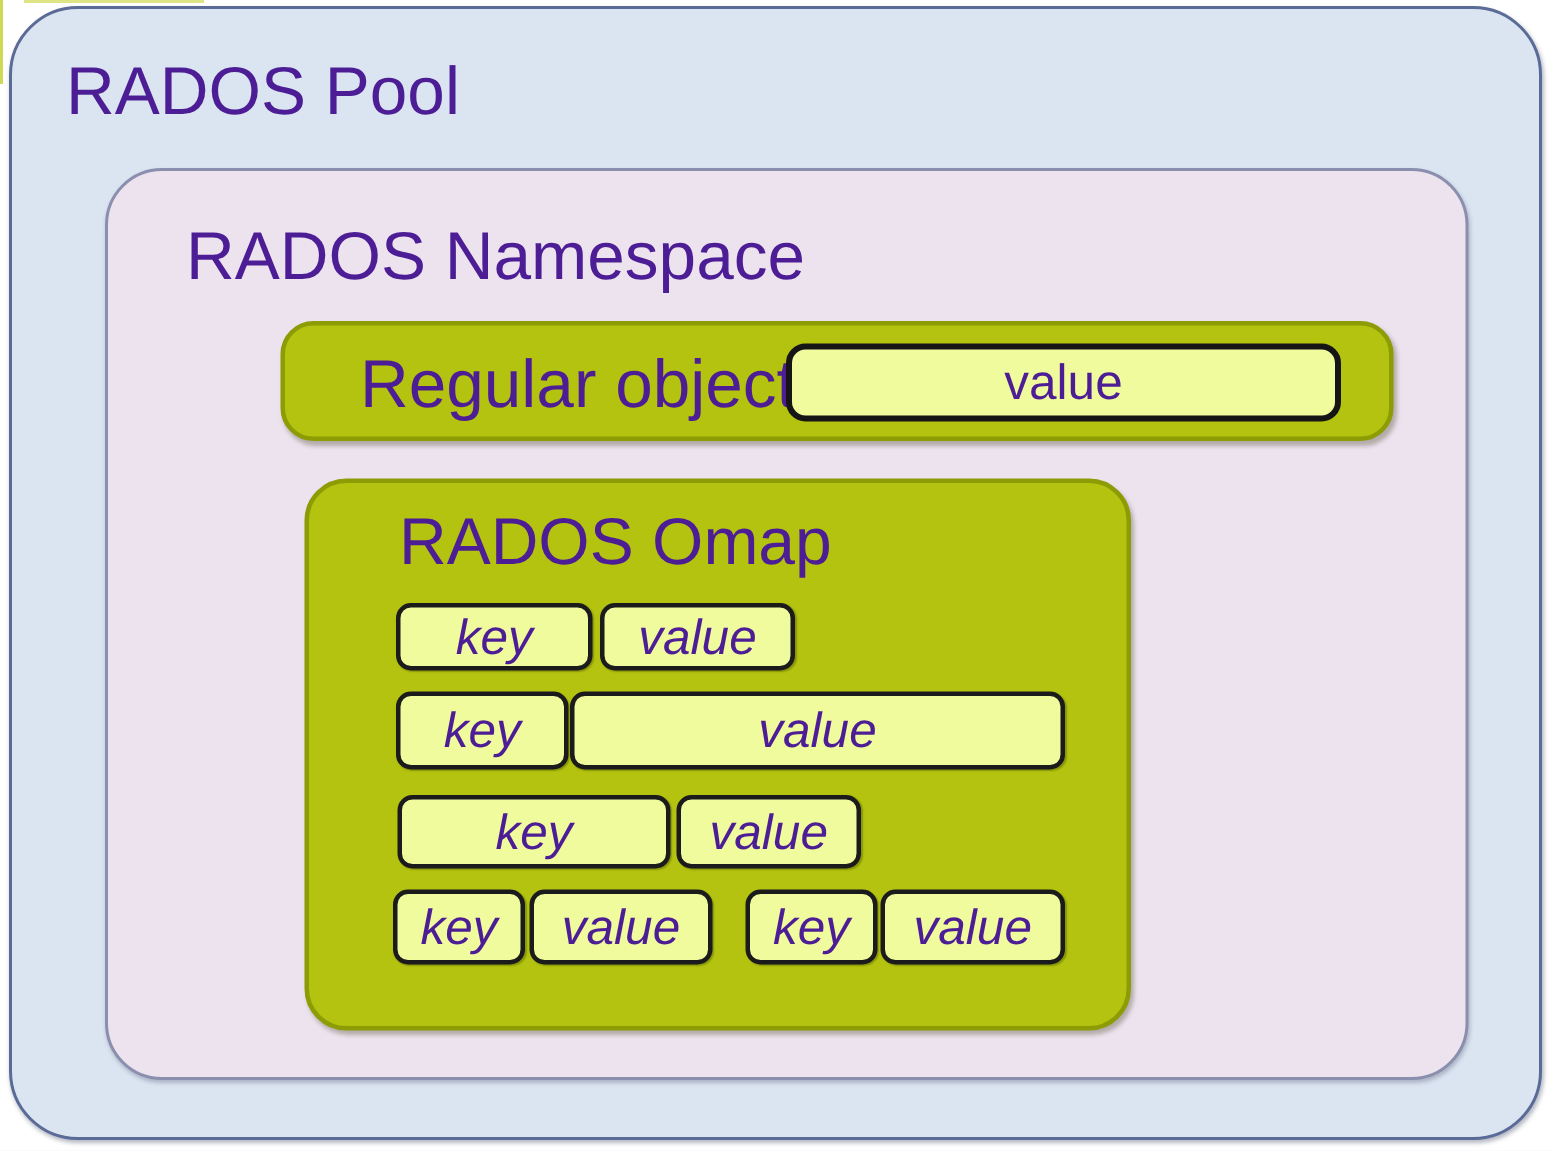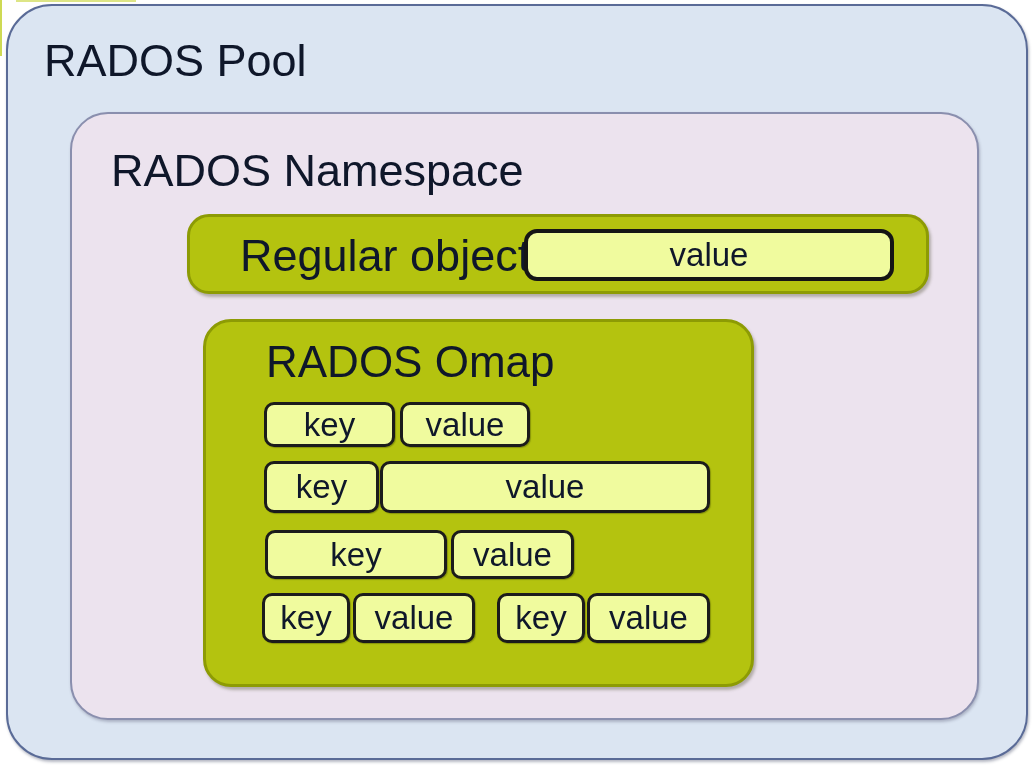--- a/index.html
+++ b/index.html
@@ -1,36 +1,36 @@
 <!DOCTYPE html>
 <html><head>
 <meta charset="utf-8">
 <style>
   html,body{margin:0;padding:0;background:#ffffff;}
   .canvas{
     position:relative;width:1036px;height:767px;background:#ffffff;overflow:hidden;
-    font-family:"Liberation Sans",sans-serif;color:#0f172a;
+    font-family:"Liberation Sans",sans-serif;color:#4c1d95;
   }
   
   .artifact-left{position:absolute;left:0;top:0;width:2px;height:56px;background:#c6d336;opacity:.85;}
   .artifact-top{position:absolute;left:16px;top:0;width:120px;height:2px;background:#c6d336;opacity:.6;}
 
   .pool{
     position:absolute;left:6px;top:4px;width:1022px;height:756px;
     background:#dbe5f2;border:2px solid #5a6b97;border-radius:46px;
     box-shadow:1px 2px 3px rgba(40,50,80,.35);box-sizing:border-box;
   }
   .pool-title{position:absolute;left:36px;top:30px;font-size:45px;line-height:1.1;}
 
   .namespace{
     position:absolute;left:62px;top:106px;width:909px;height:608px;
     background:#ece3ee;border:2px solid #8a8fae;border-radius:38px;
     box-shadow:1px 2px 3px rgba(60,60,90,.3);box-sizing:border-box;
   }
-  .ns-title{position:absolute;left:39px;top:32px;font-size:45px;line-height:1.1;}
+  .ns-title{position:absolute;left:52px;top:32px;font-size:45px;line-height:1.1;}
 
   .olive{
     background:#b4c30f;border:3px solid #8d9b04;box-sizing:border-box;
     box-shadow:2px 3px 3px rgba(70,70,40,.35);
   }
   .regbar{
     position:absolute;left:115px;top:100px;width:742px;height:80px;border-radius:22px;
   }
   .regbar-label{position:absolute;left:50px;top:14px;font-size:45px;line-height:1.1;}
   .reg-value{
@@ -40,21 +40,21 @@
   }
 
   .omap{
     position:absolute;left:111px;top:205px;width:551px;height:368px;border-radius:28px;margin-left:20px;
   }
   .omap-title{position:absolute;left:60px;top:16px;font-size:44px;line-height:1.1;}
 
   .kv{
     position:absolute;background:#f0fb9e;border:3px solid #1b1b1b;border-radius:10px;
     box-sizing:border-box;display:flex;align-items:center;justify-content:center;
-    font-size:33px;box-shadow:1px 1px 1px rgba(70,80,0,.4);
+    font-size:33px;box-shadow:1px 1px 1px rgba(70,80,0,.4);font-style:italic;
   }
   
   .b00{left:58px;top:80px;width:131px;height:45px;}
   .b01{left:194px;top:80px;width:130px;height:45px;}
   
   .b10{left:58px;top:139px;width:115px;height:52px;}
   .b11{left:174px;top:139px;width:330px;height:52px;}
   
   .b20{left:59px;top:208px;width:182px;height:49px;}
   .b21{left:245px;top:208px;width:123px;height:49px;}

